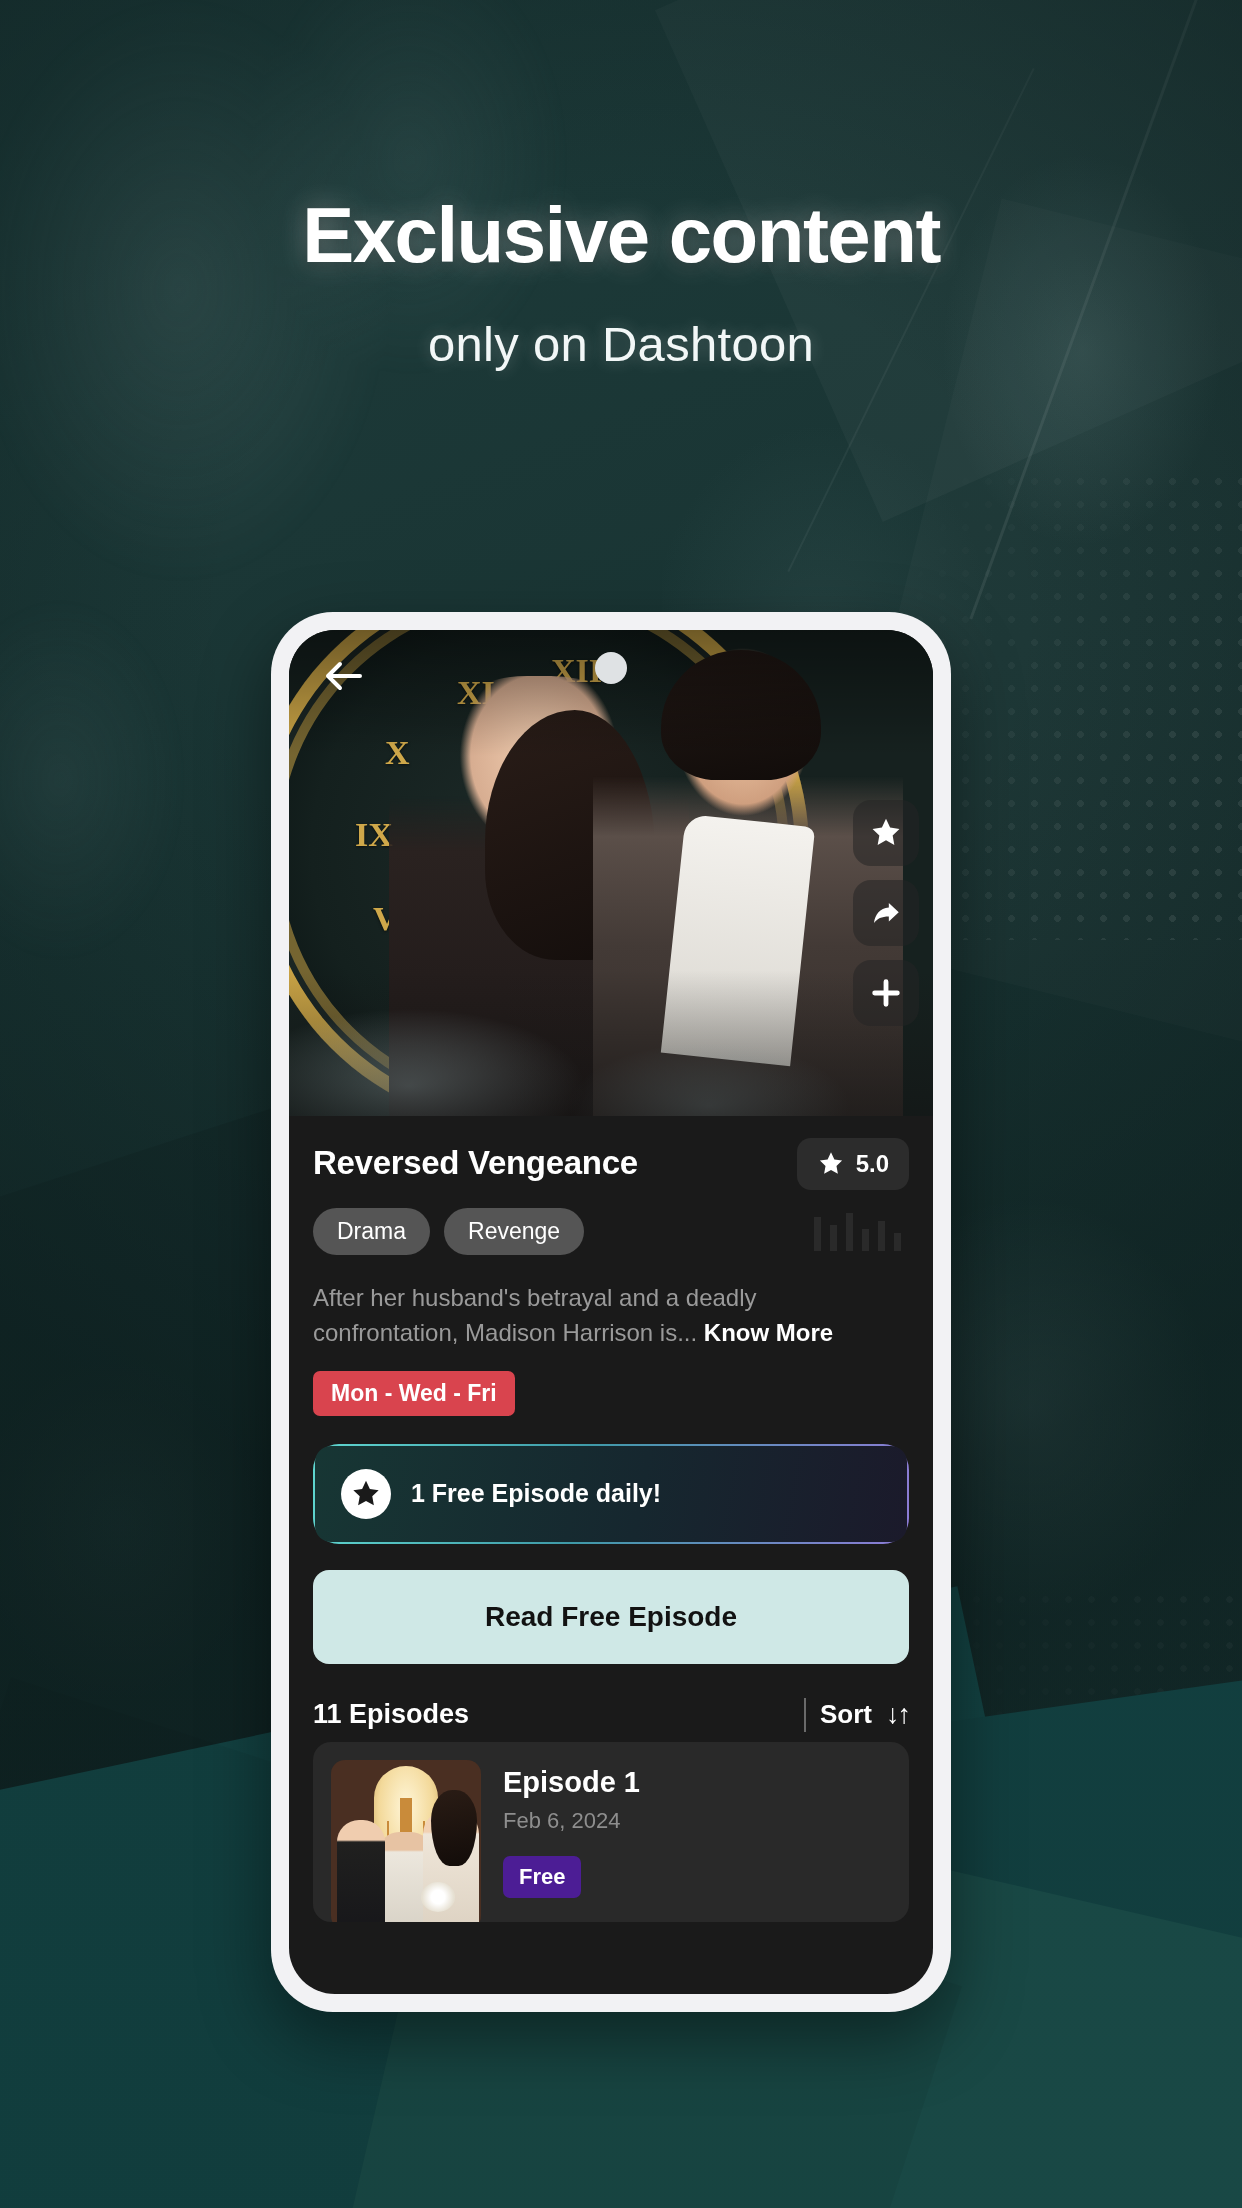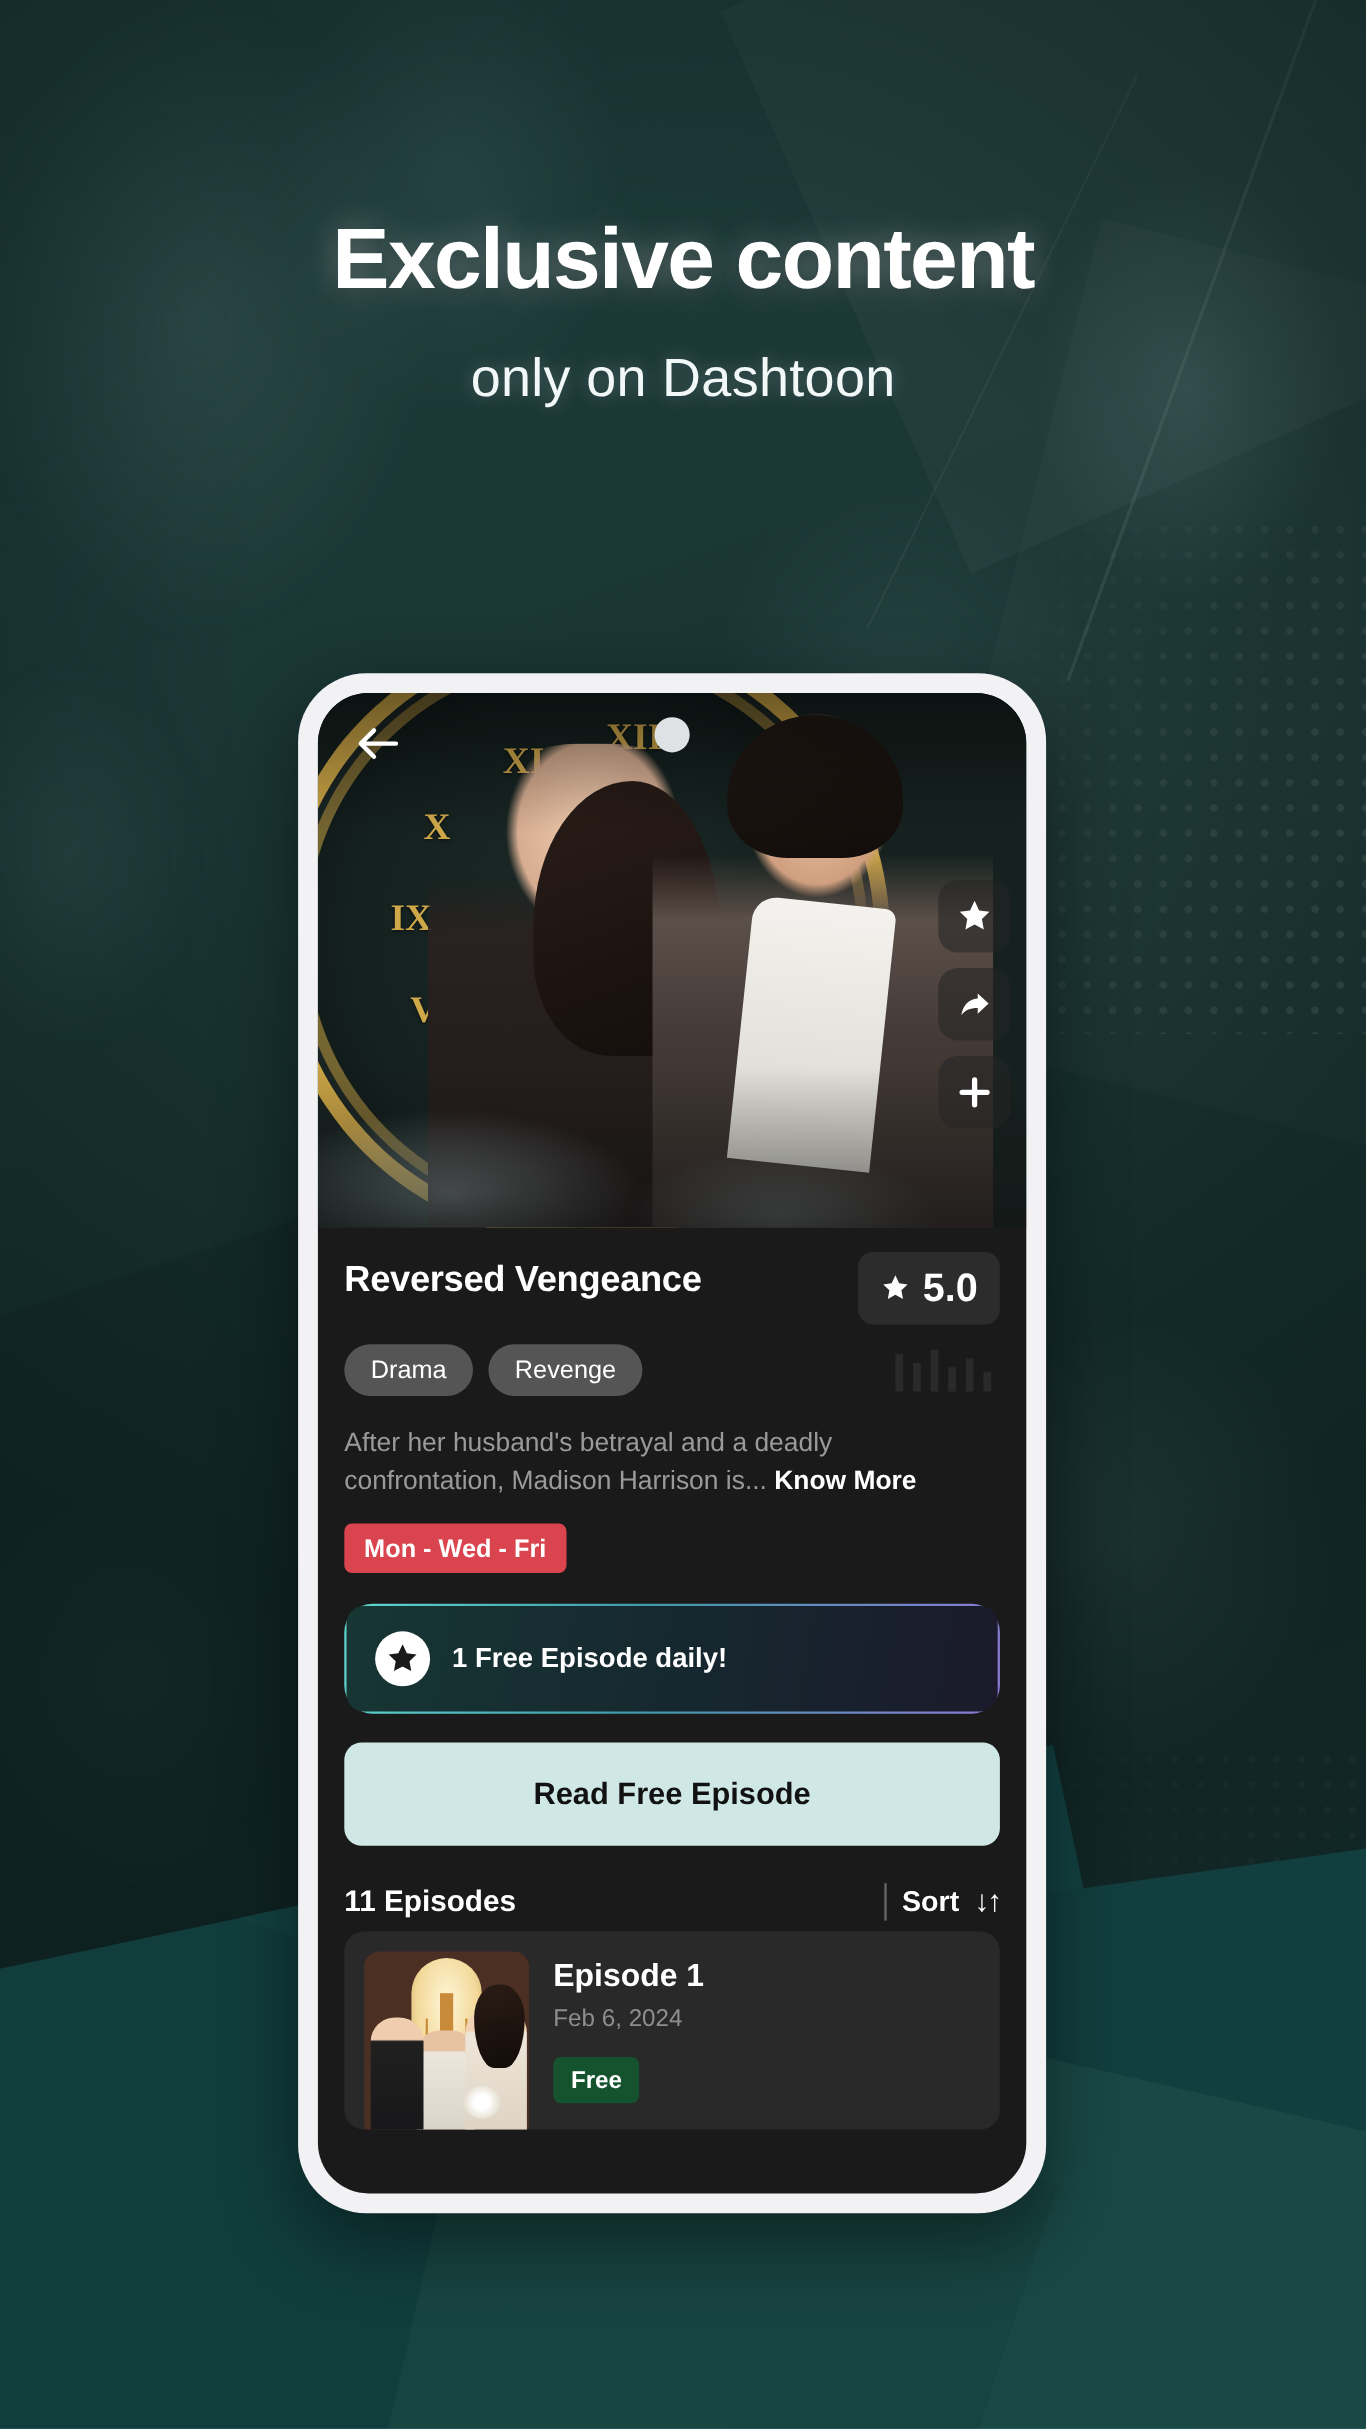--- a/index.html
+++ b/index.html
@@ -316,21 +316,21 @@
     letter-spacing: -.3px;
     padding-top: 6px;
   }
   .rating-badge {
     flex: none;
     background: #2c2c2c;
     border-radius: 14px;
     padding: 12px 20px;
     display: flex; align-items: center; gap: 11px;
   }
-  .rating-value { font-size: 36px; font-weight: 600; color: #fff; }
+  .rating-value { font-size: 24px; font-weight: 600; color: #fff; }
 
   .tag-row { display: flex; gap: 14px; margin-top: 18px; position: relative; }
   .tag {
     background: #555555;
     color: #fff;
     font-size: 23px;
     padding: 10px 24px;
     border-radius: 999px;
   }
   .skeleton-bars {
@@ -469,21 +469,21 @@
     width: 34px; height: 30px;
     border-radius: 50%;
     background: radial-gradient(circle, #ffffff 30%, #e6e0d2 70%);
   }
   .ep-info { display: flex; flex-direction: column; padding-top: 6px; }
   .ep-title { font-size: 29px; font-weight: 700; color: #ffffff; }
   .ep-date { margin-top: 9px; font-size: 22px; color: #8e8e8e; }
   .ep-free {
     margin-top: 22px;
     align-self: flex-start;
-    background: #14532d;
+    background: #4c1d95;
     color: #ffffff;
     font-size: 22px;
     font-weight: 700;
     padding: 8px 16px;
     border-radius: 7px;
   }
 </style>
 </head>
 <body>
 

